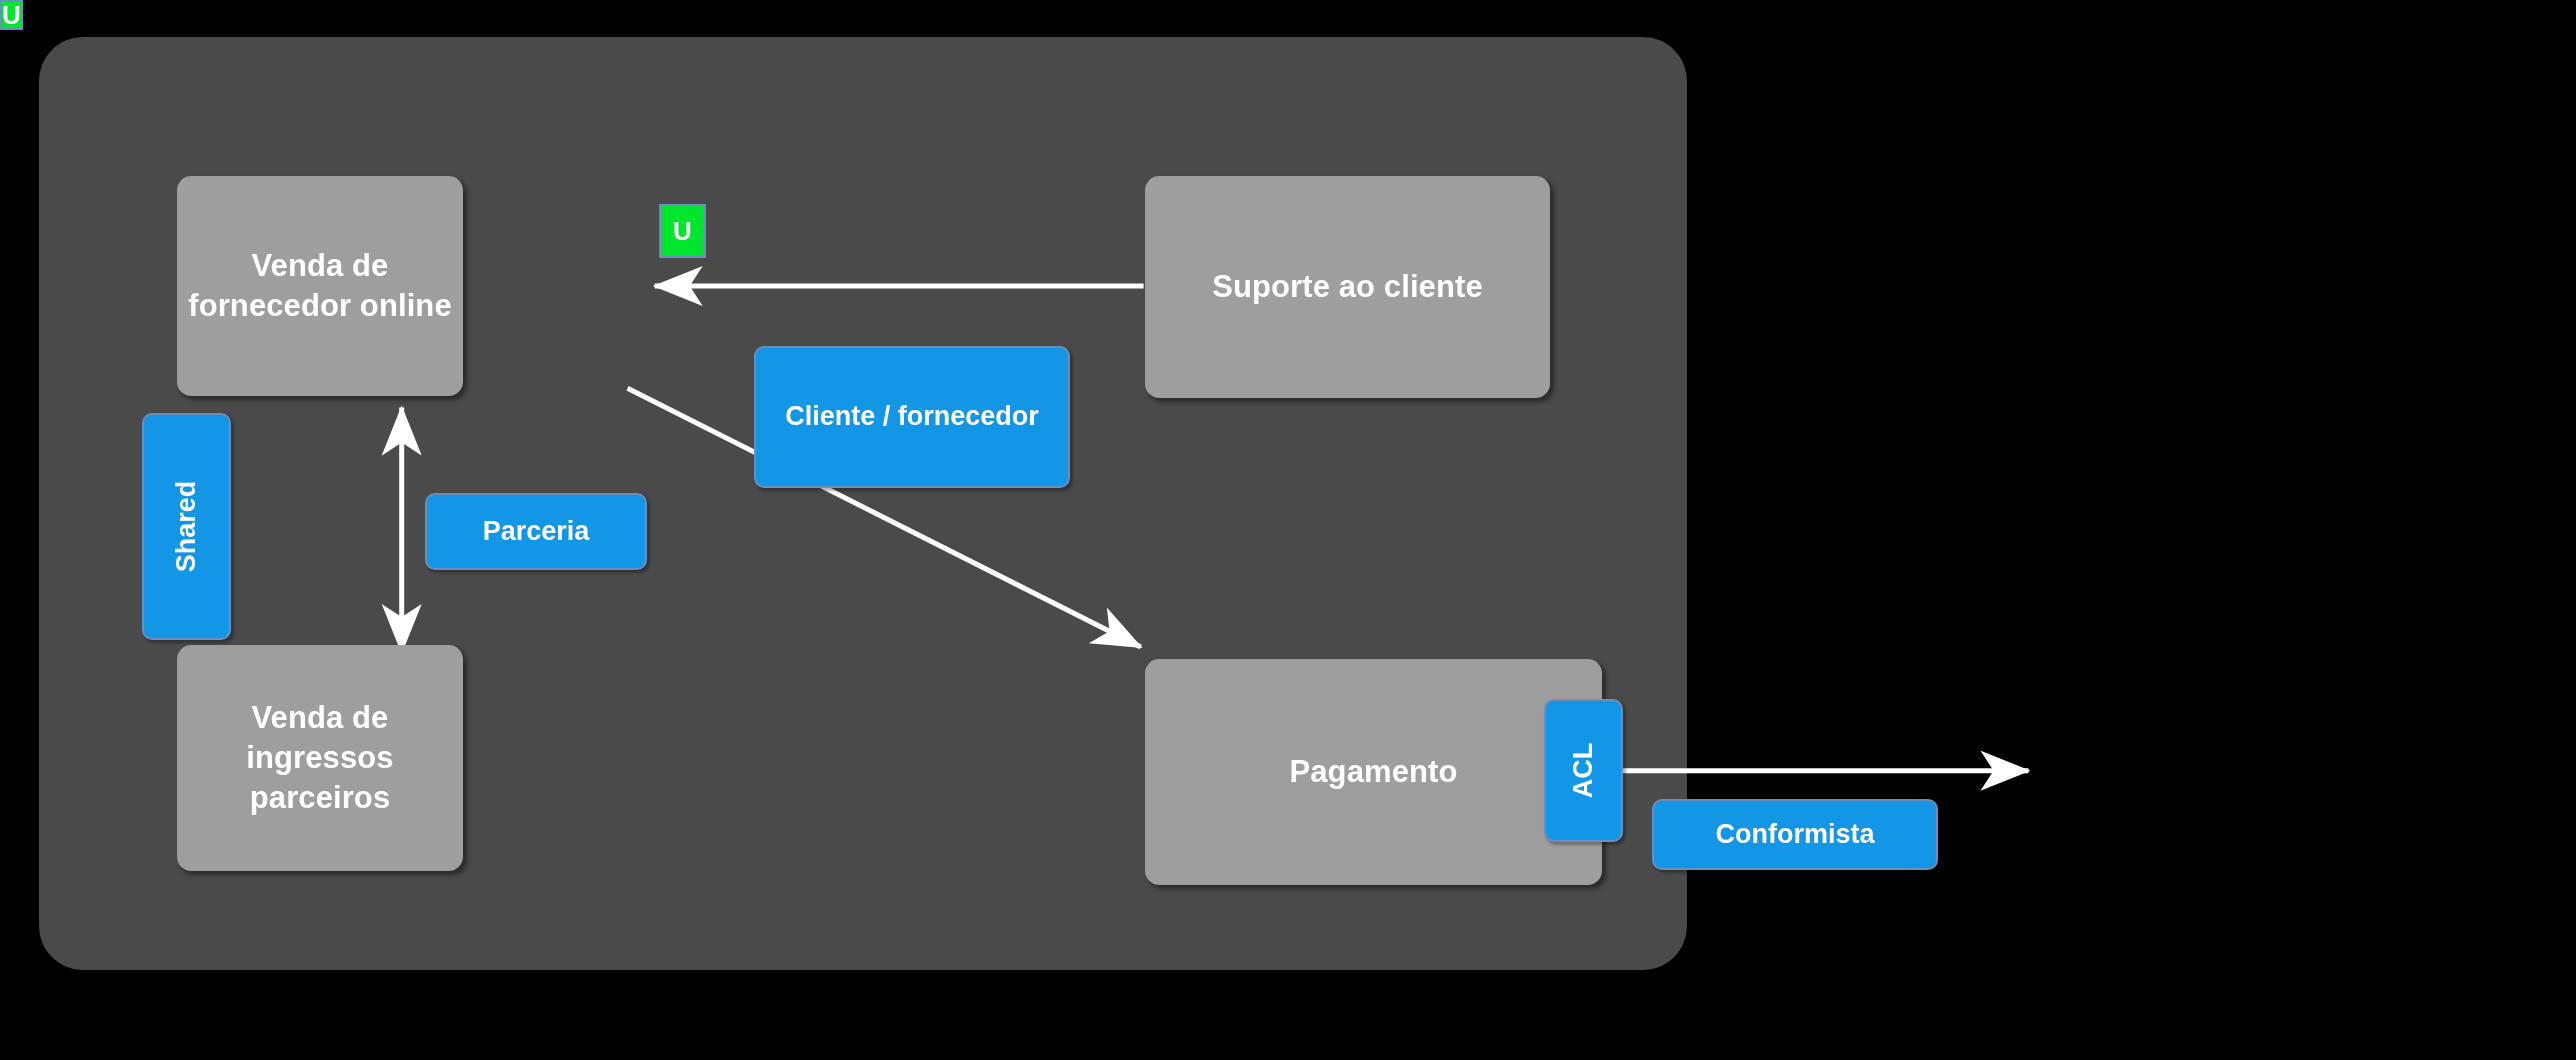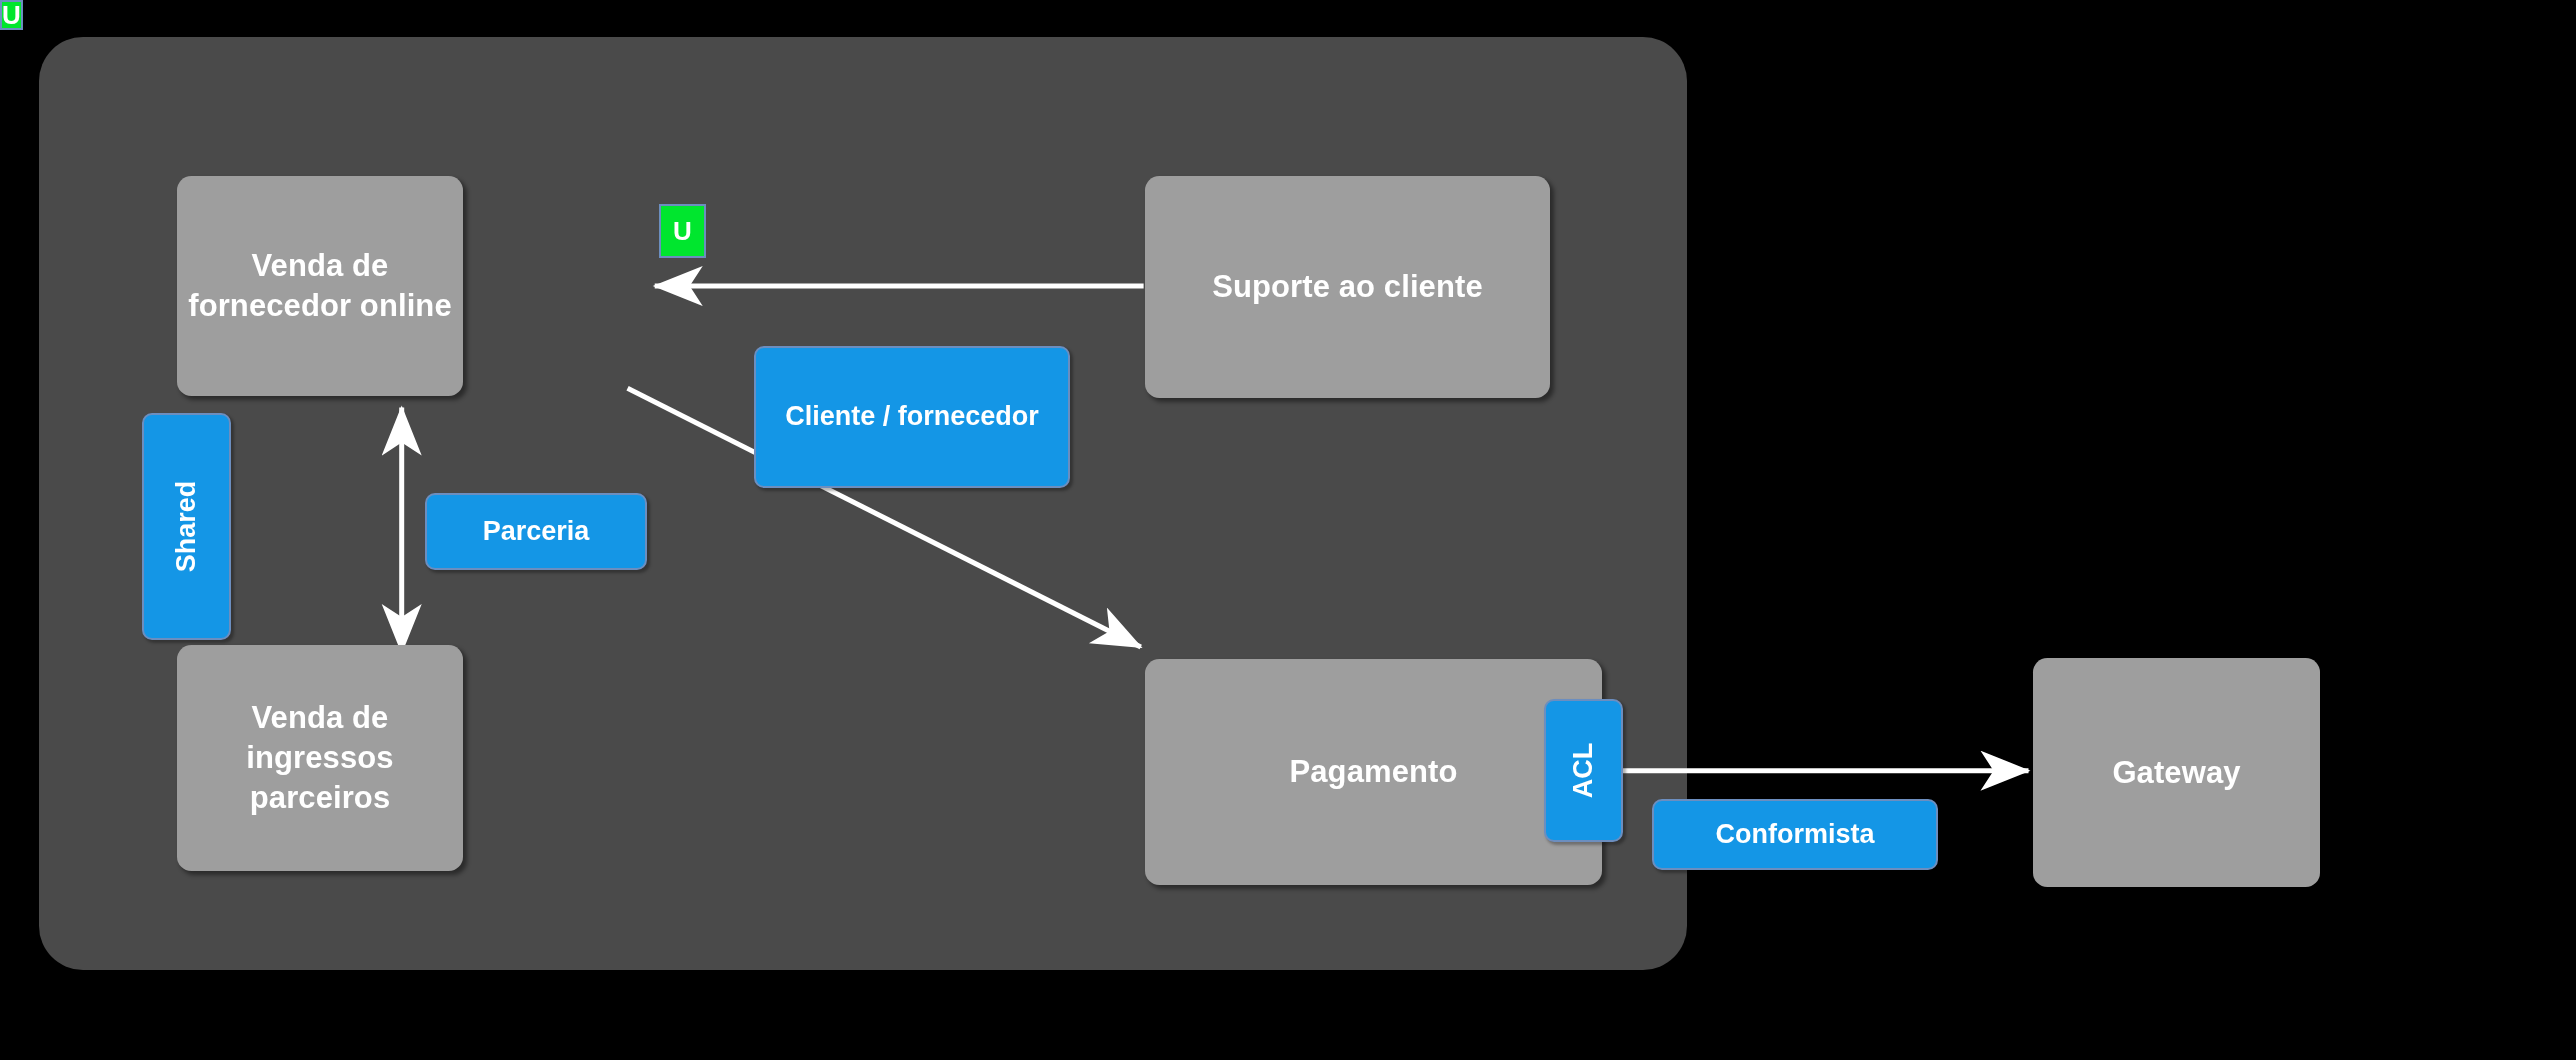--- a/index.html
+++ b/index.html
@@ -157,21 +157,20 @@
   </svg>
 
   <div class="ctx-box" id="box-venda-online">Venda de fornecedor online</div>
 
   <div class="ctx-box" id="box-suporte">Suporte ao cliente</div>
 
   <div class="ctx-box" id="box-venda-parceiros">Venda de ingressos parceiros</div>
 
   <div class="ctx-box" id="box-pagamento">Pagamento</div>
 
-  <div class="ctx-box" id="box-gateway">Gateway</div>
 
   <div class="blue-label" id="label-cliente-forn">Cliente / fornecedor</div>
 
   <div class="blue-label" id="label-parceria">Parceria</div>
 
   <div class="blue-label vertical" id="label-shared">
       <span>Shared</span>
     </div>
 
   <div class="blue-label vertical" id="label-acl">

